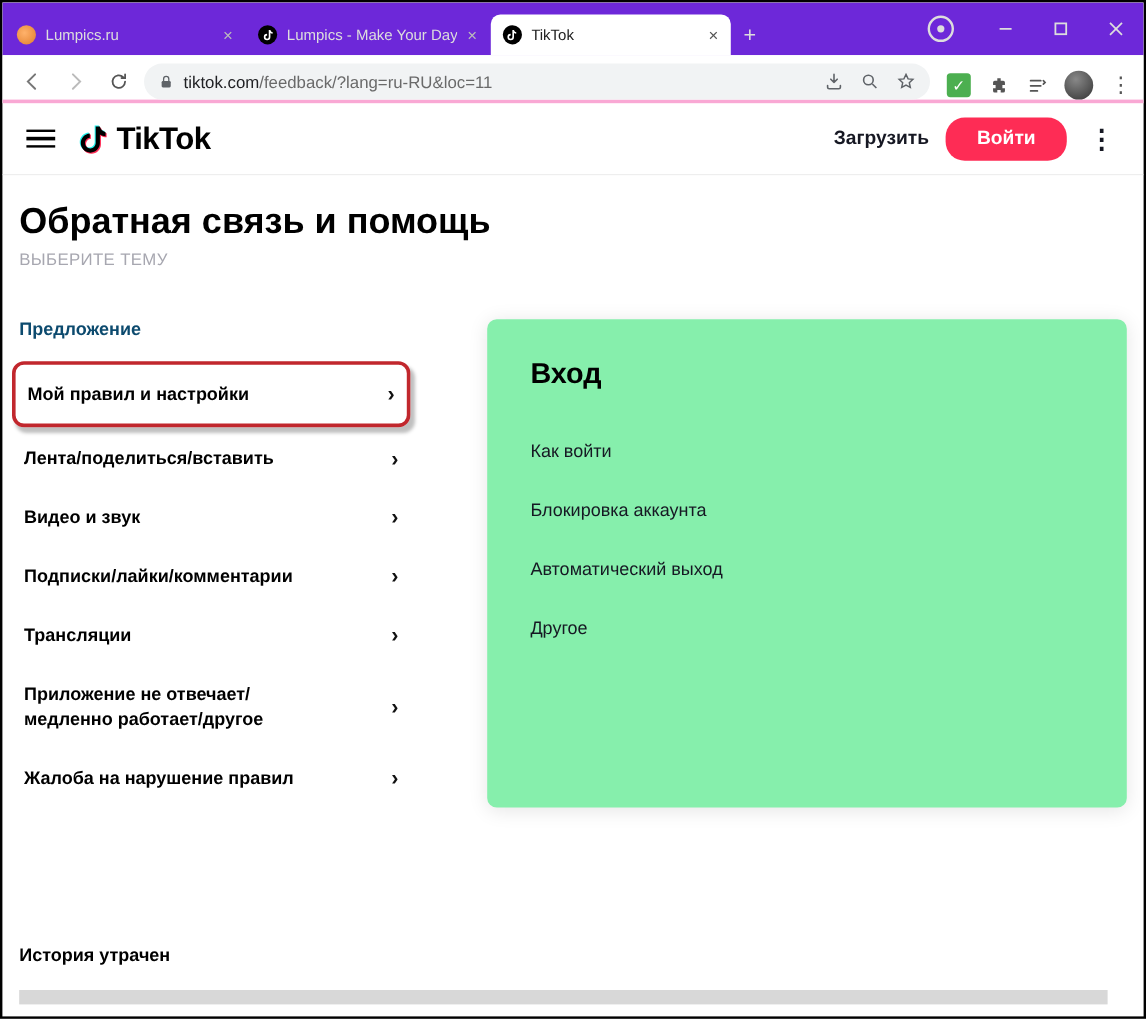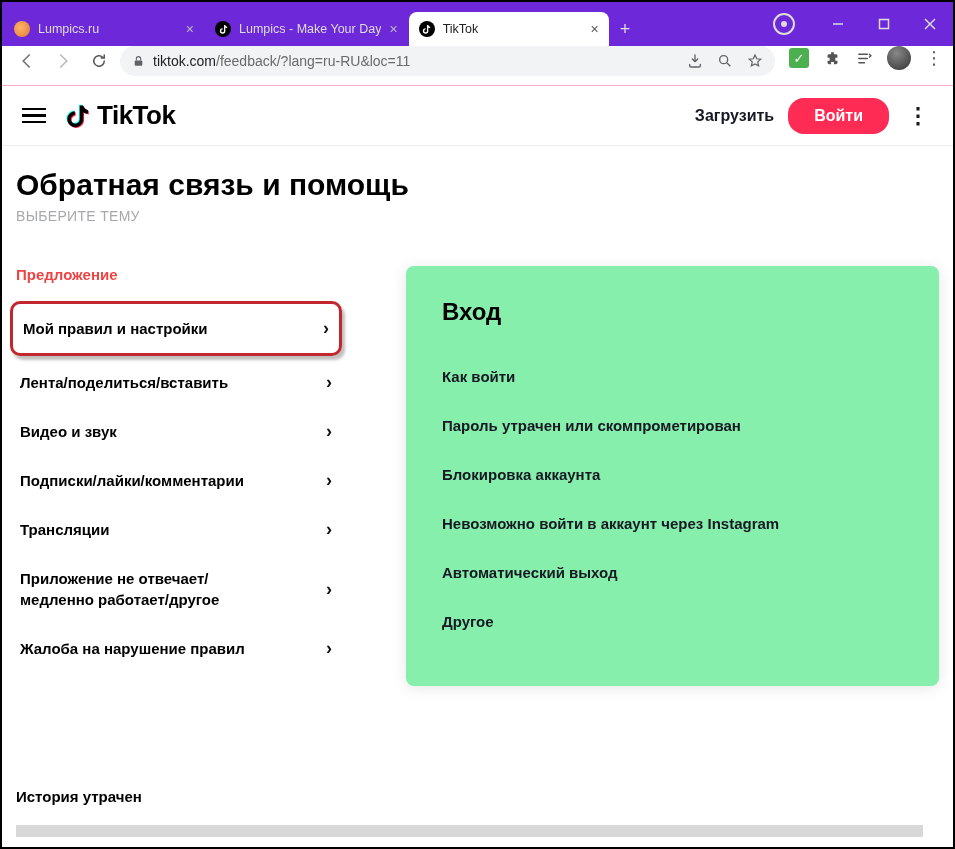--- a/index.html
+++ b/index.html
@@ -17,21 +17,21 @@
   .favicon.tiktok { background: #000; color: #fff; font-size: 9px; }
   .favicon.tiktok svg { width: 11px; height: 11px; }
   .new-tab { color: #ddd; font-size: 18px; padding: 0 10px; cursor: pointer; height:34px; display:flex; align-items:center; }
   .chrome-controls { margin-left: auto; display: flex; align-items: center; height: 44px; }
   .acct-circle { width: 22px; height: 22px; border: 2px solid #ddd; border-radius: 50%; margin-right: 20px; position: relative; }
   .acct-circle::after { content:""; position:absolute; left:50%; top:50%; width:6px; height:6px; background:#ddd; border-radius:50%; transform:translate(-50%,-50%); }
   .win-btn { width: 46px; height: 36px; display:flex; align-items:center; justify-content:center; color: #ddd; cursor:pointer; }
   .win-btn svg { stroke: #ddd; fill: none; }
   
   
-  .addr-row { height: 40px; background: #fff; display:flex; align-items:flex-start; padding: 0 10px; border-bottom: 1px solid #f9a8d4; gap: 6px; }
+  .addr-row { height: 40px; background: #fff; display:flex; align-items:flex-end; padding: 0 10px; border-bottom: 3px solid #f9a8d4; gap: 6px; }
   .nav-btn { width: 30px; height: 30px; display:flex; align-items:center; justify-content:center; color:#888; cursor:pointer; border-radius:50%; }
   .nav-btn.enabled { color:#555; }
   .addr-bar { flex:1; height:30px; background:#f1f3f4; border-radius:15px; display:flex; align-items:center; padding:0 12px; gap:8px; font-size:14px; color:#202124; }
   .addr-bar .lock { color:#5f6368; font-size:12px; }
   .addr-bar .url-host { color:#202124; }
   .addr-bar .url-path { color:#6a6a6a; }
   .addr-icons { margin-left:auto; display:flex; gap:14px; align-items:center; color:#5f6368; }
   .toolbar-icons { display:flex; align-items:center; gap:14px; padding-left:8px; }
   .green-check { width:20px; height:20px; background:#4caf50; border-radius:3px; display:flex; align-items:center; justify-content:center; color:#fff; font-size:13px; }
   .ext-icon { width:18px; height:18px; display:flex; align-items:center; justify-content:center; color:#555; }
@@ -48,28 +48,28 @@
   .login-btn { background:#fe2c55; color:#fff; border:none; padding:9px 26px; font-size:16px; font-weight:700; border-radius:16px; cursor:pointer; }
   .more-dots { font-size:22px; color:#161823; cursor:pointer; padding:0 4px; font-weight:bold; }
   
   
   .page { padding: 22px 14px 0; position:relative; height: calc(849px - 44px - 40px - 60px - 4px); overflow:hidden;}
   .page-title { font-size:30px; font-weight:800; color:#000; }
   .page-subtitle { font-size:14px; color:#a7a7b0; margin-top:6px; letter-spacing:0.3px; }
   
   .content { display:flex; margin-top:42px; gap:70px; }
   .sidebar { width: 320px; }
-  .sidebar-heading { font-size:15px; font-weight:700; color:#ef4444; margin-bottom: 18px; }
+  .sidebar-heading { font-size:15px; font-weight:700; color:#0c4a6e; margin-bottom: 18px; }
   .sidebar-item { display:flex; align-items:center; justify-content:space-between; padding: 14px 4px; font-size:15px; font-weight:600; color:#000; cursor:pointer; }
   .sidebar-item .chev { color:#111; font-size:18px; }
   .sidebar-item.highlighted { border:3.5px solid #c1272d; border-radius:10px; padding:14px 10px; margin: 2px -6px; box-shadow: 3px 4px 3px rgba(0,0,0,0.25); }
   
   .panel { flex:1; background:#86efac; border-radius:8px; box-shadow: 0 2px 16px rgba(0,0,0,0.10); padding: 32px 36px 40px; }
   .panel-title { font-size:24px; font-weight:800; margin-bottom:26px; }
-  .panel-item { font-size:15px; font-weight:700; color:#161823; padding: 16px 0; cursor:pointer; }
+  .panel-item { font-size:15px; font-weight:400; color:#161823; padding: 16px 0; cursor:pointer; }
   
   .history-heading { font-size:15px; font-weight:700; color:#000; position:absolute; bottom:42px; left:14px; }
   .bottom-bar { position:absolute; bottom:10px; left:14px; right:30px; height:12px; background:#d8d8d8;}
   
   svg { display:block; }
 </style>
 </head>
 <body>
 
 <div class="chrome-top">
@@ -233,23 +233,21 @@
       </div>
       <div class="sidebar-item">
         <span>Жалоба на нарушение правил</span>
         <span class="chev">›</span>
       </div>
     </div>
 
     <div class="panel">
       <div class="panel-title">Вход</div>
       <div class="panel-item">Как войти</div>
-      <div class="panel-item">Пароль утрачен или скомпрометирован</div>
       <div class="panel-item">Блокировка аккаунта</div>
-      <div class="panel-item">Невозможно войти в аккаунт через Instagram</div>
       <div class="panel-item">Автоматический выход</div>
       <div class="panel-item">Другое</div>
     </div>
   </div>
 
   <div class="history-heading">История утрачен</div>
   <div class="bottom-bar"></div>
 </div>
 
 </body></html>

